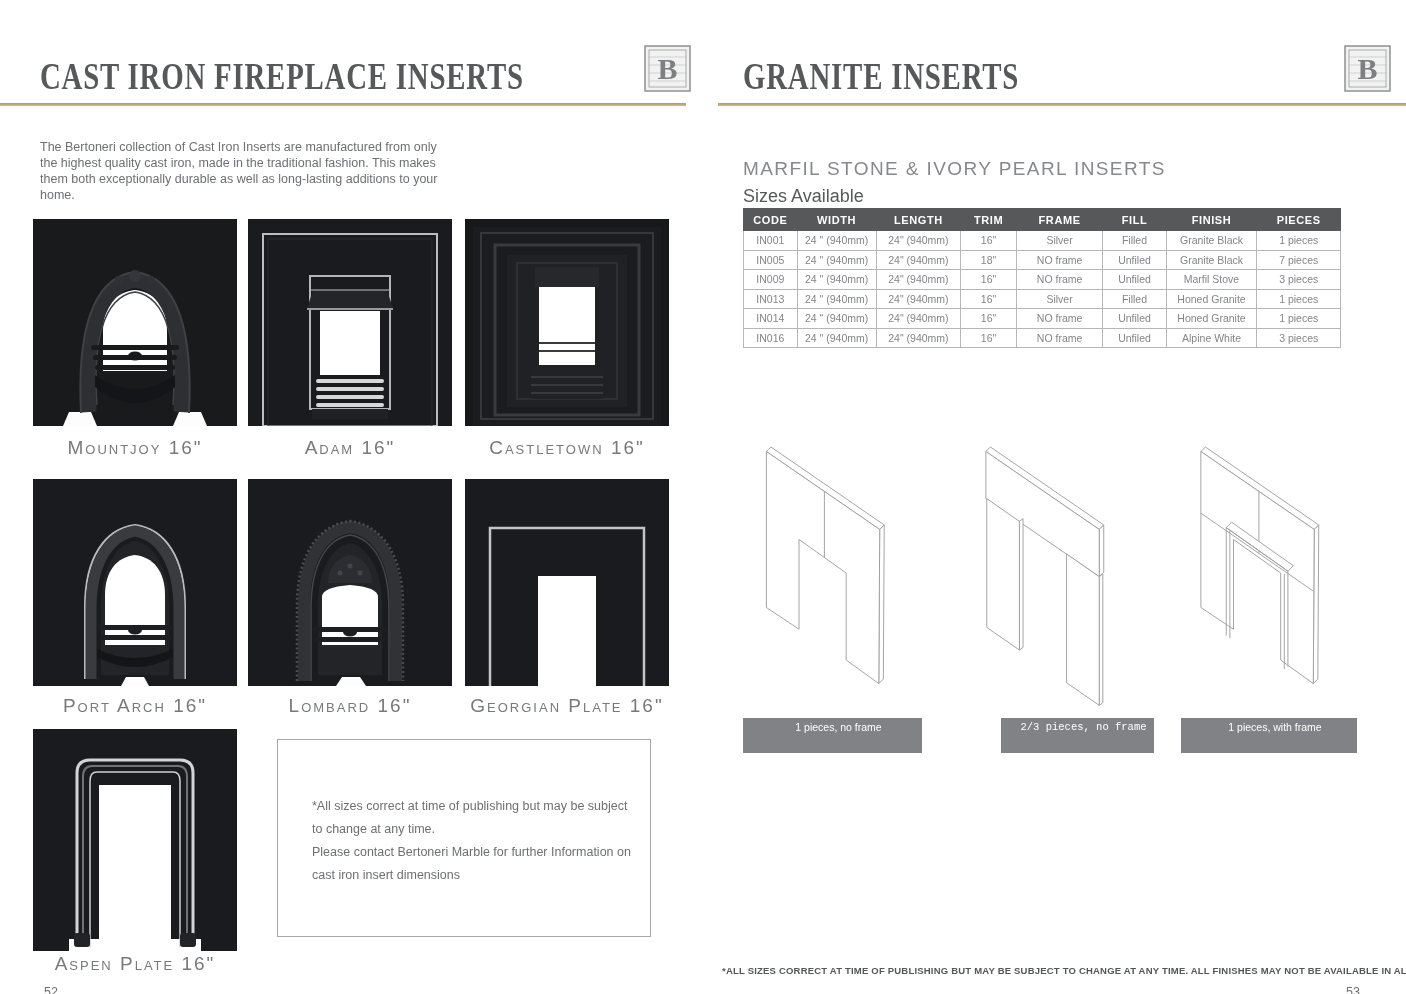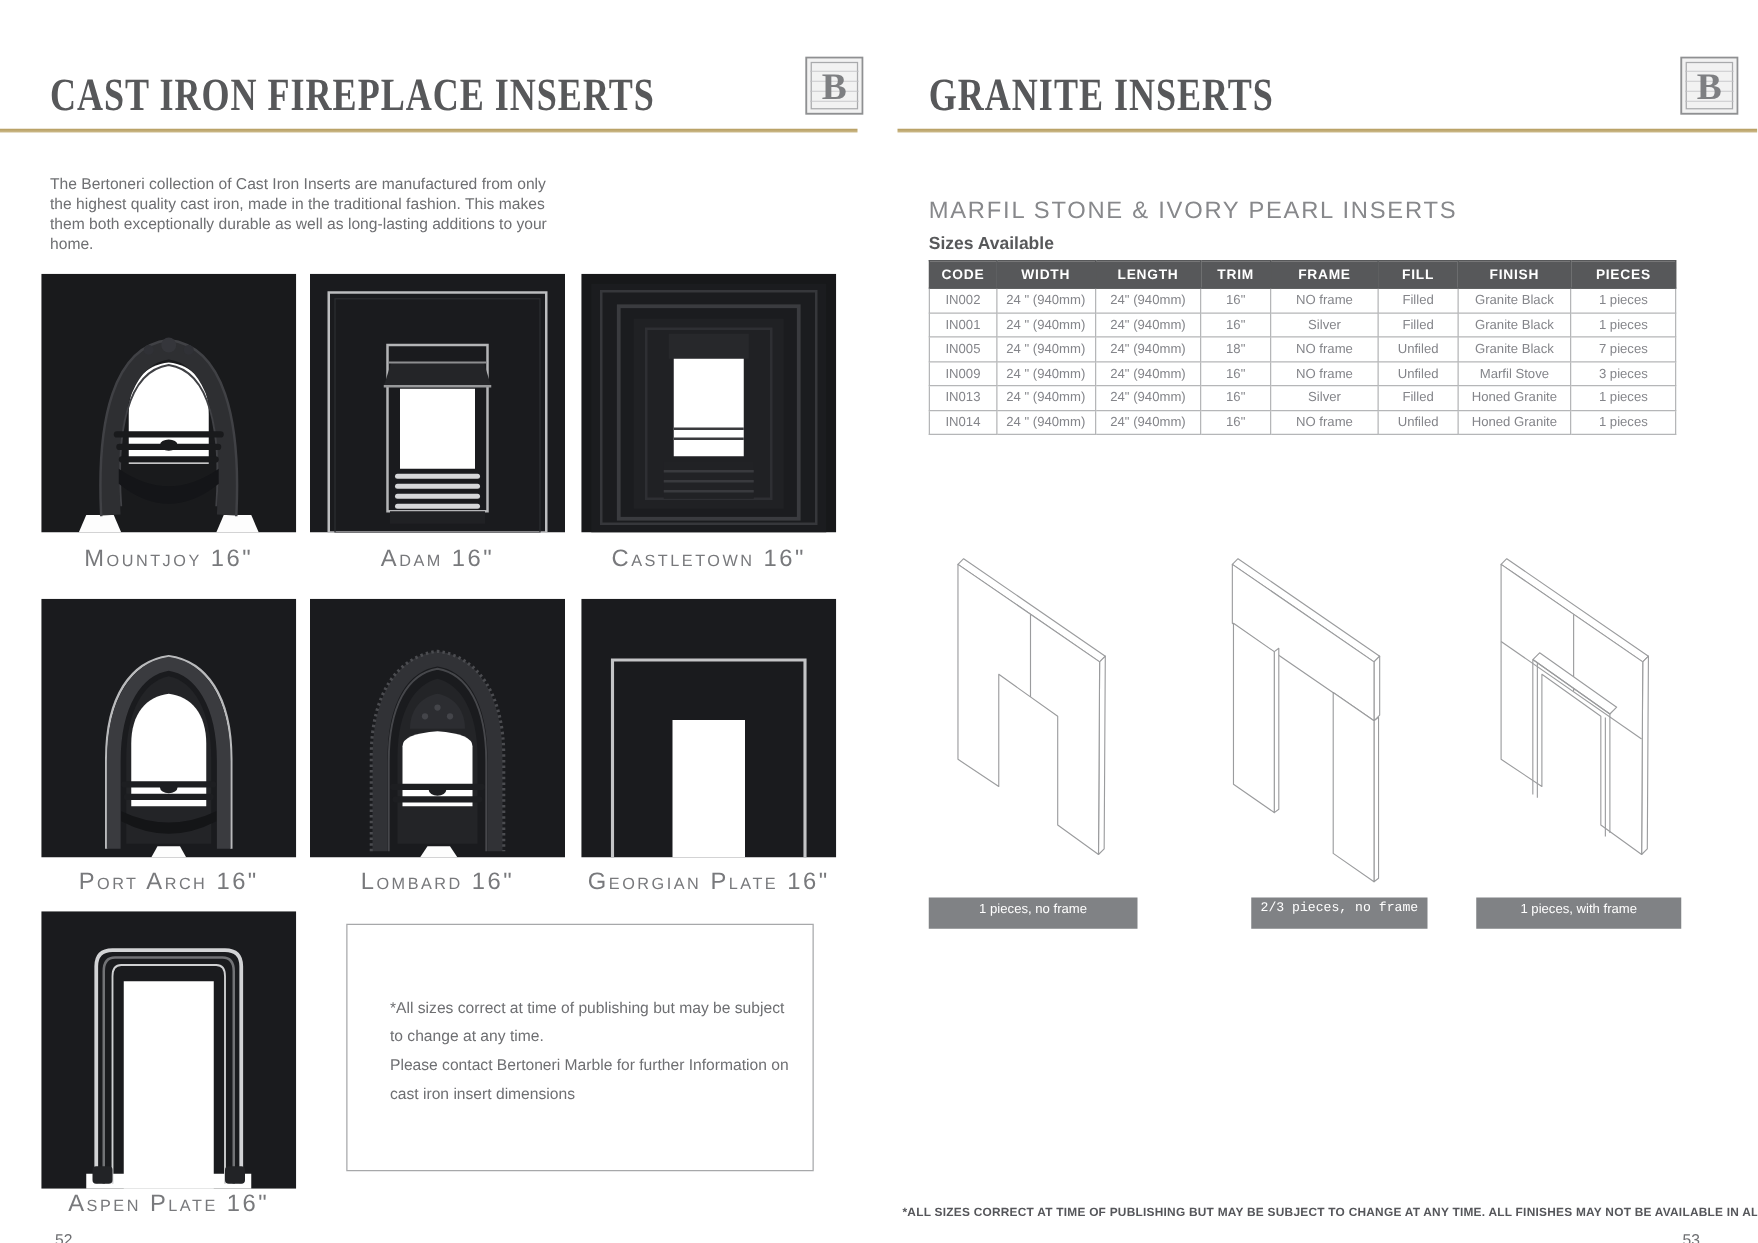--- a/index.html
+++ b/index.html
@@ -12,28 +12,28 @@
   .intro{font-size:12.5px;line-height:16px;color:#6e6f72;}
   .caption{font-variant:small-caps;font-size:19px;letter-spacing:2px;color:#78797c;text-align:center;
            white-space:nowrap;}
   .tile{position:absolute;}
   .tile svg{display:block;}
   .note-box{border:1px solid #a7a8aa;background:#fff;}
   .note-inner{padding:60px 0 0 34px;font-size:12.5px;color:#6e6f72;}
   .note-line{margin-bottom:10px;line-height:13px;}
   .pagenum{font-size:12.5px;color:#6e6f72;}
   .section-title{font-size:19px;letter-spacing:1.4px;color:#87888b;white-space:nowrap;}
-  .sizes-label{font-size:14px;color:#57585a;font-weight:bold;}
+  .sizes-label{font-size:18px;color:#57585a;}
   table.sizes{border-collapse:collapse;table-layout:fixed;width:598px;}
   table.sizes th{background:#57585a;color:#ffffff;font-size:11px;font-weight:700;letter-spacing:.6px;
                  height:21px;border:1px solid #57585a;border-left:1px solid #88898b;padding:0;}
   table.sizes th:first-child{border-left:1px solid #57585a;}
   table.sizes td{border:1px solid #b5b6b8;font-size:10.5px;color:#84858a;text-align:center;
                  height:18.5px;padding:0;white-space:nowrap;overflow:hidden;}
-  .badge{background:#808285;color:#ffffff;font-size:10.5px;text-align:center;line-height:19px;height:25px;}
+  .badge{background:#808285;color:#ffffff;font-size:10.5px;text-align:center;line-height:19px;height:35px;padding-left:12px;}
   .disclaimer{font-size:9.5px;font-weight:700;color:#55565a;letter-spacing:.2px;text-align:right;white-space:nowrap;}
   .diagram svg{display:block;}
   .iso{fill:#ffffff;stroke:#9b9c9e;stroke-width:1;stroke-linejoin:round;}
   .isoline{fill:none;stroke:#9b9c9e;stroke-width:1;stroke-linejoin:round;}
   .logo-box{width:47px;height:47px;}
 </style>
 </head>
 <body>
 
 <div class="spread">
@@ -231,30 +231,20 @@
           <th>LENGTH</th>
           <th>TRIM</th>
           <th>FRAME</th>
           <th>FILL</th>
           <th>FINISH</th>
           <th>PIECES</th>
         </tr>
       </thead>
       <tbody>
         <tr>
-          <td>IN002</td>
-          <td>24 " (940mm)</td>
-          <td>24" (940mm)</td>
-          <td>16"</td>
-          <td>NO frame</td>
-          <td>Filled</td>
-          <td>Granite Black</td>
-          <td>1 pieces</td>
-        </tr>
-        <tr>
           <td>IN001</td>
           <td>24 " (940mm)</td>
           <td>24" (940mm)</td>
           <td>16"</td>
           <td>Silver</td>
           <td>Filled</td>
           <td>Granite Black</td>
           <td>1 pieces</td>
         </tr>
         <tr>
@@ -289,20 +279,30 @@
         </tr>
         <tr>
           <td>IN014</td>
           <td>24 " (940mm)</td>
           <td>24" (940mm)</td>
           <td>16"</td>
           <td>NO frame</td>
           <td>Unfiled</td>
           <td>Honed Granite</td>
           <td>1 pieces</td>
+        </tr>
+        <tr>
+          <td>IN016</td>
+          <td>24 " (940mm)</td>
+          <td>24" (940mm)</td>
+          <td>16"</td>
+          <td>NO frame</td>
+          <td>Unfiled</td>
+          <td>Alpine White</td>
+          <td>3 pieces</td>
         </tr>
       </tbody>
     </table>
   </div>
 
   <div class="abs diagram" style="left:748px;top:408px;">
     <svg width="180" height="272" viewBox="0 0 190 300">
       <path class="iso" d="M16,16 L21,11 L146,97 L141,102 Z"></path>
       <path class="iso" d="M141,102 L146,97 L145,267 L140,272 Z"></path>
       <path class="iso" d="M16,16 L141,102 L140,272 L104,246 L104,150 L52,113 L52,212 L16,188 Z"></path>

